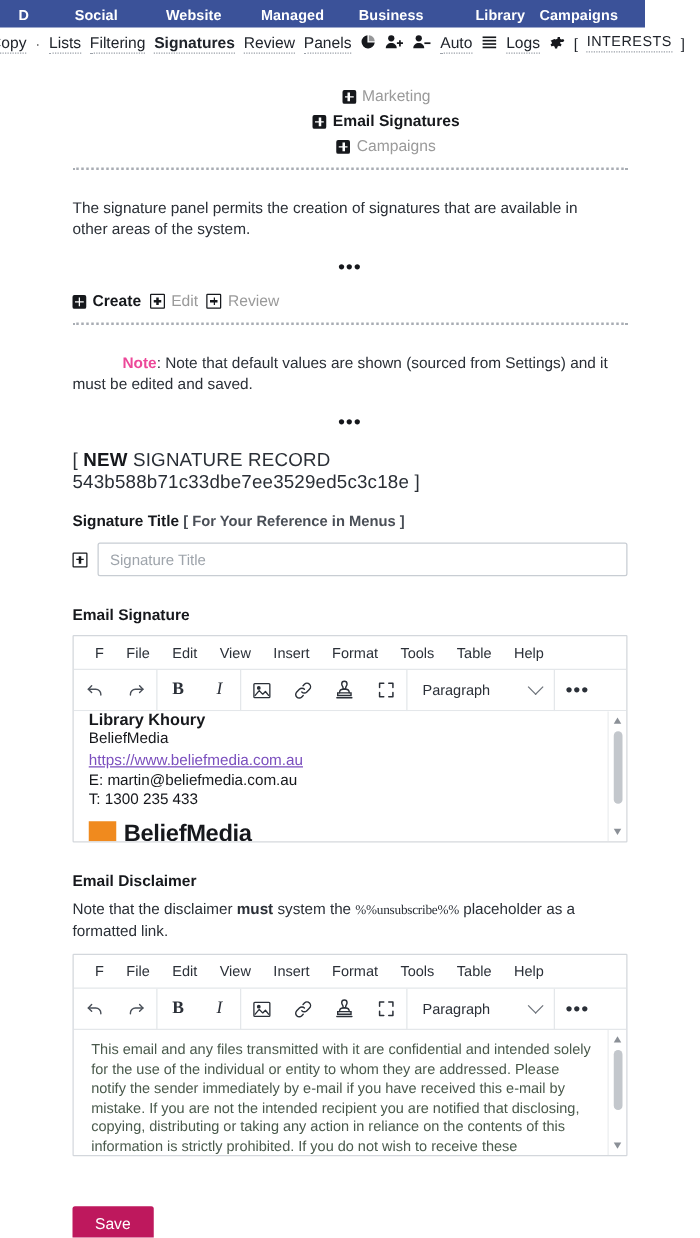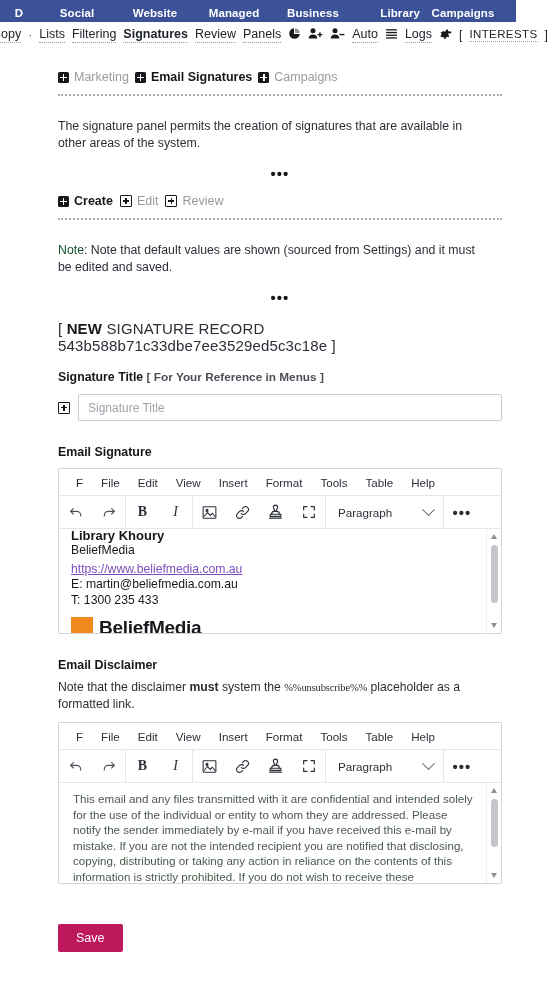--- a/index.html
+++ b/index.html
@@ -40,21 +40,21 @@
   .subnav .sep { color:#555; font-size:12px; }
   .subnav .brackets { color:#20242b; font-size:12px; }
   .subnav .interests { border-bottom:1px dotted #9aa0a8; font-size:11.5px; letter-spacing:.4px; padding-bottom:1px;}
   .ico { display:inline-block; vertical-align:-2px; }
 
   
   .content { position:absolute; left:0; top:48px; width:560px; }
 
   .crumbs {
     display:flex; align-items:center; gap:6px;
-    padding:22px 0 0 58px; font-size:12.5px;
+    padding:22px 0 0 58px; font-size:12.5px;flex-direction:column;
   }
   .crumb { display:flex; align-items:center; gap:5px; }
   .crumb-label { color:#9a9a9a; }
   .crumb.active .crumb-label { color:#16181c; font-weight:700; }
 
   .sq-plus {
     width:11px; height:11px; background:#16181c; border-radius:1.5px;
     position:relative; display:inline-block; flex:none;
   }
   .sq-plus::before, .sq-plus::after {
@@ -72,21 +72,21 @@
     margin:10px 58px 0 58px; height:1px;
     border-bottom:2px dotted #9a9fa6;
     opacity:.85;
   }
 
   .para {
     margin:22px 58px 0 58px;
     font-size:12.3px; line-height:17px; color:#2a2f36;
     max-width:430px;
   }
-  .para b, .para strong { font-weight:400; color:#14532d; }
+  .para b, .para strong { font-weight:700; color:#ec4899;margin-left:40px; }
 
   .dots-sep {
     text-align:center; margin-top:18px;
     letter-spacing:1px; color:#16181c; font-size:15px; font-weight:900;
     line-height:8px;
   }
 
   .action-row {
     display:flex; align-items:center; gap:7px;
     margin:16px 0 0 58px; font-size:12.5px;

